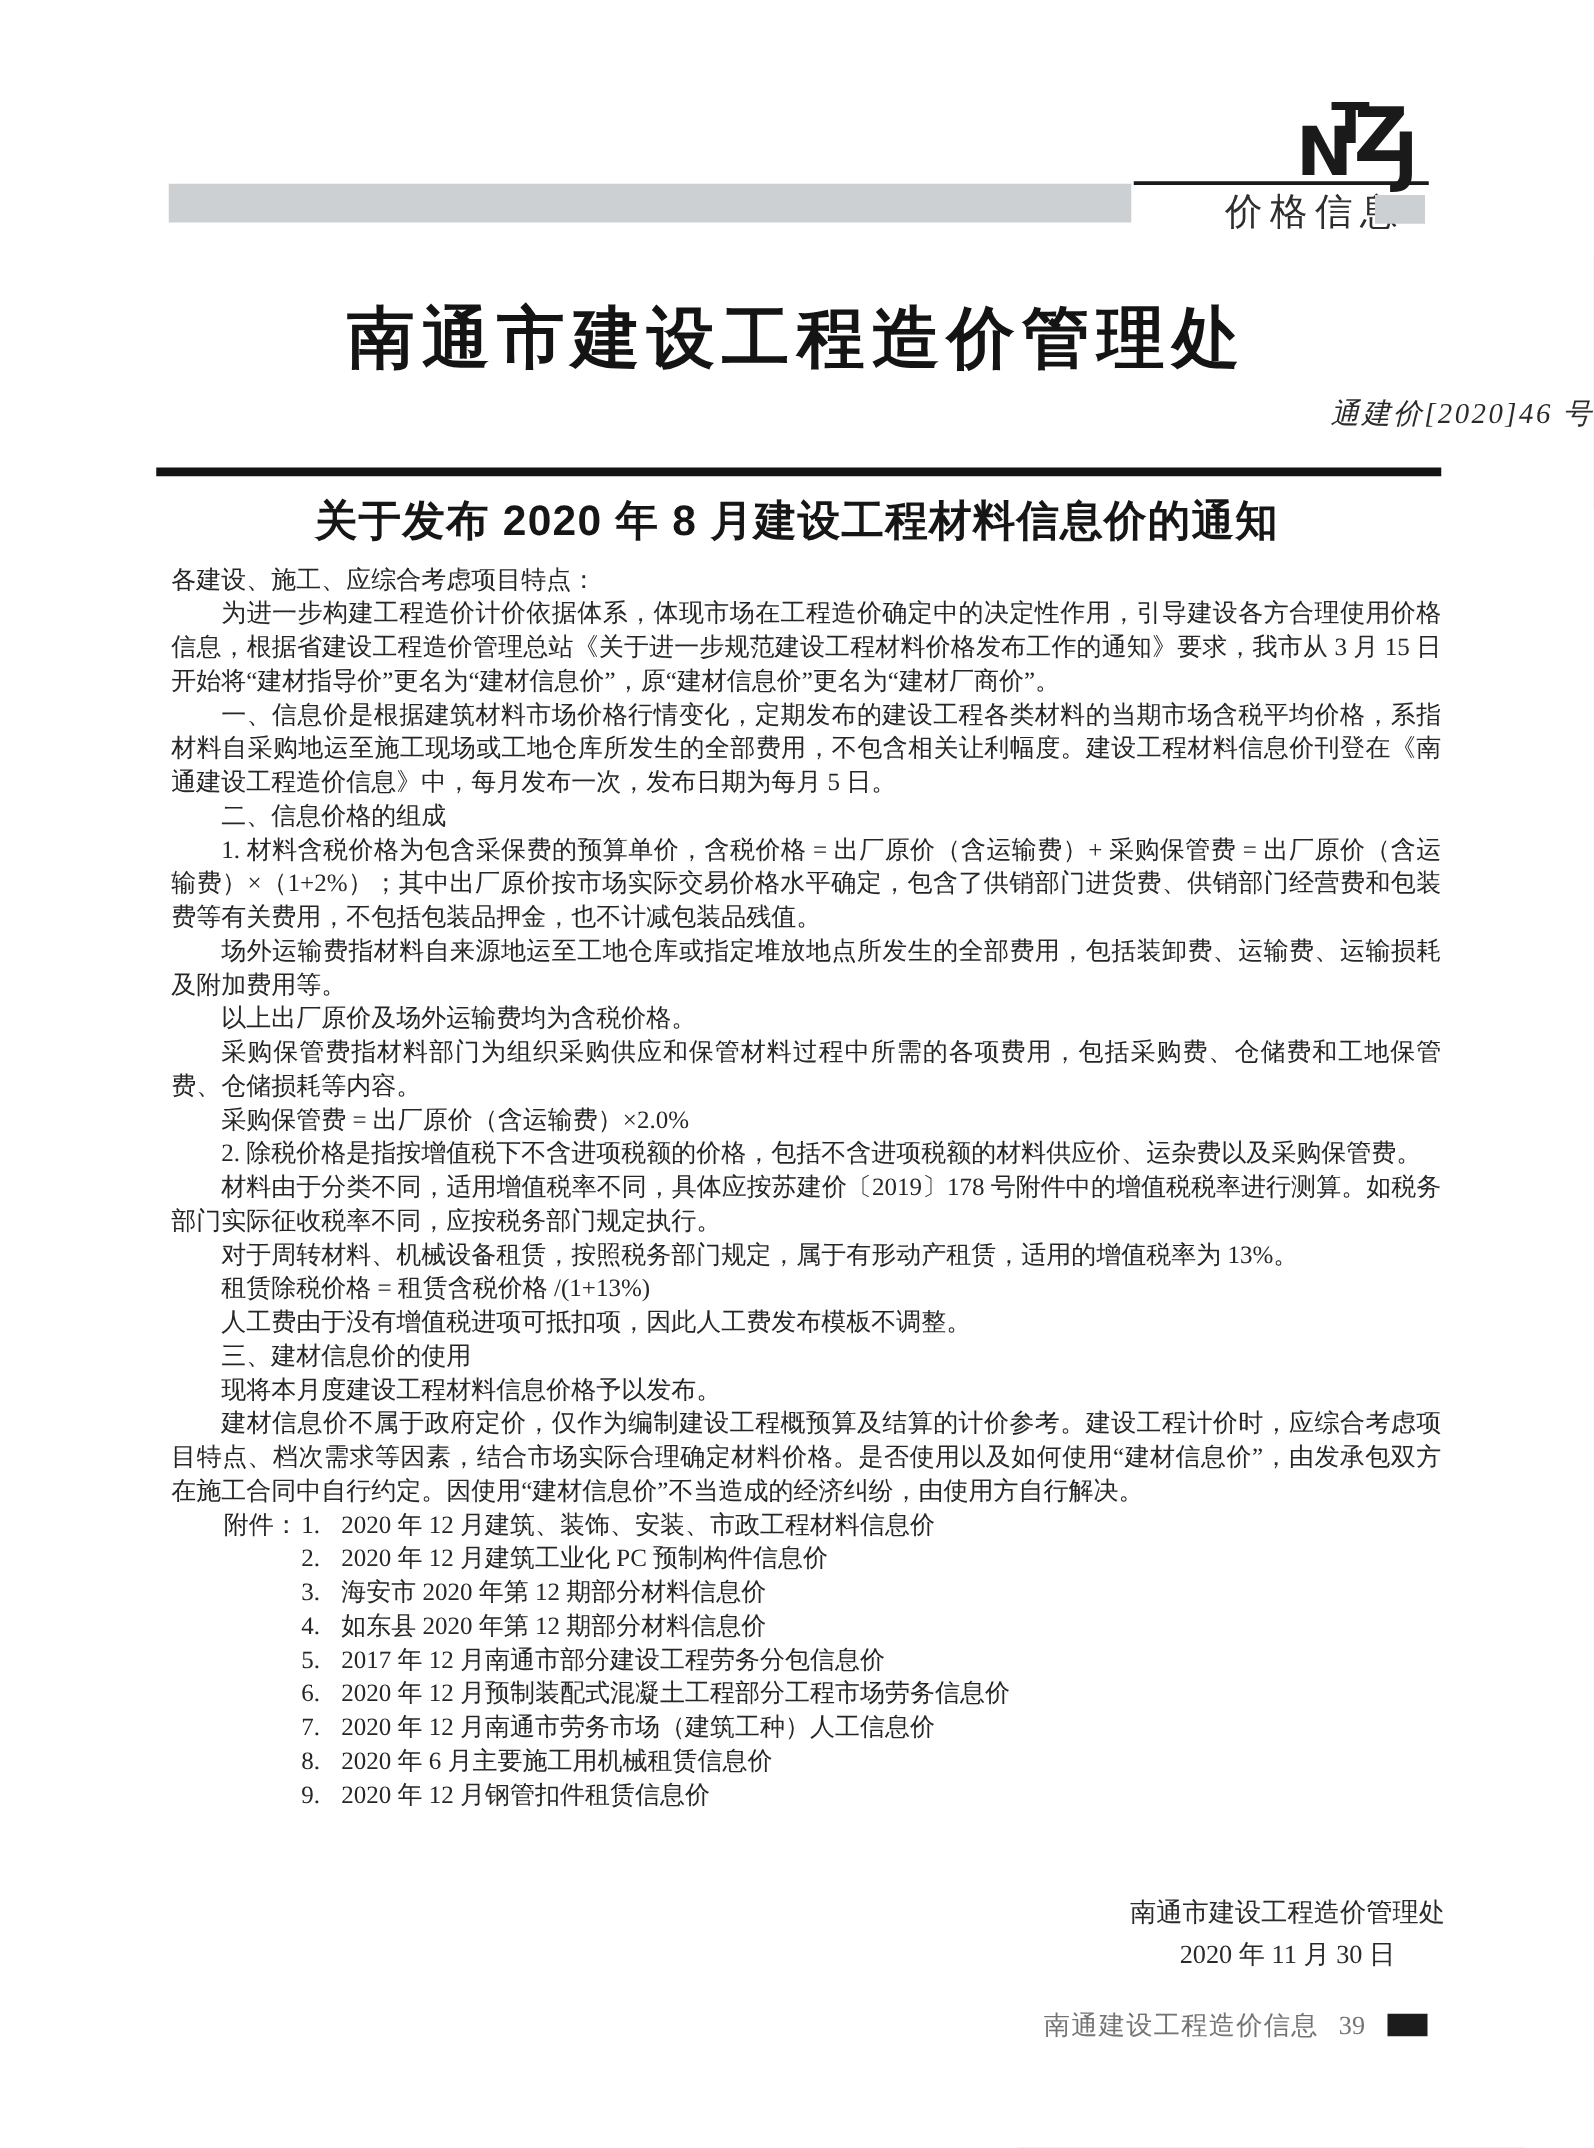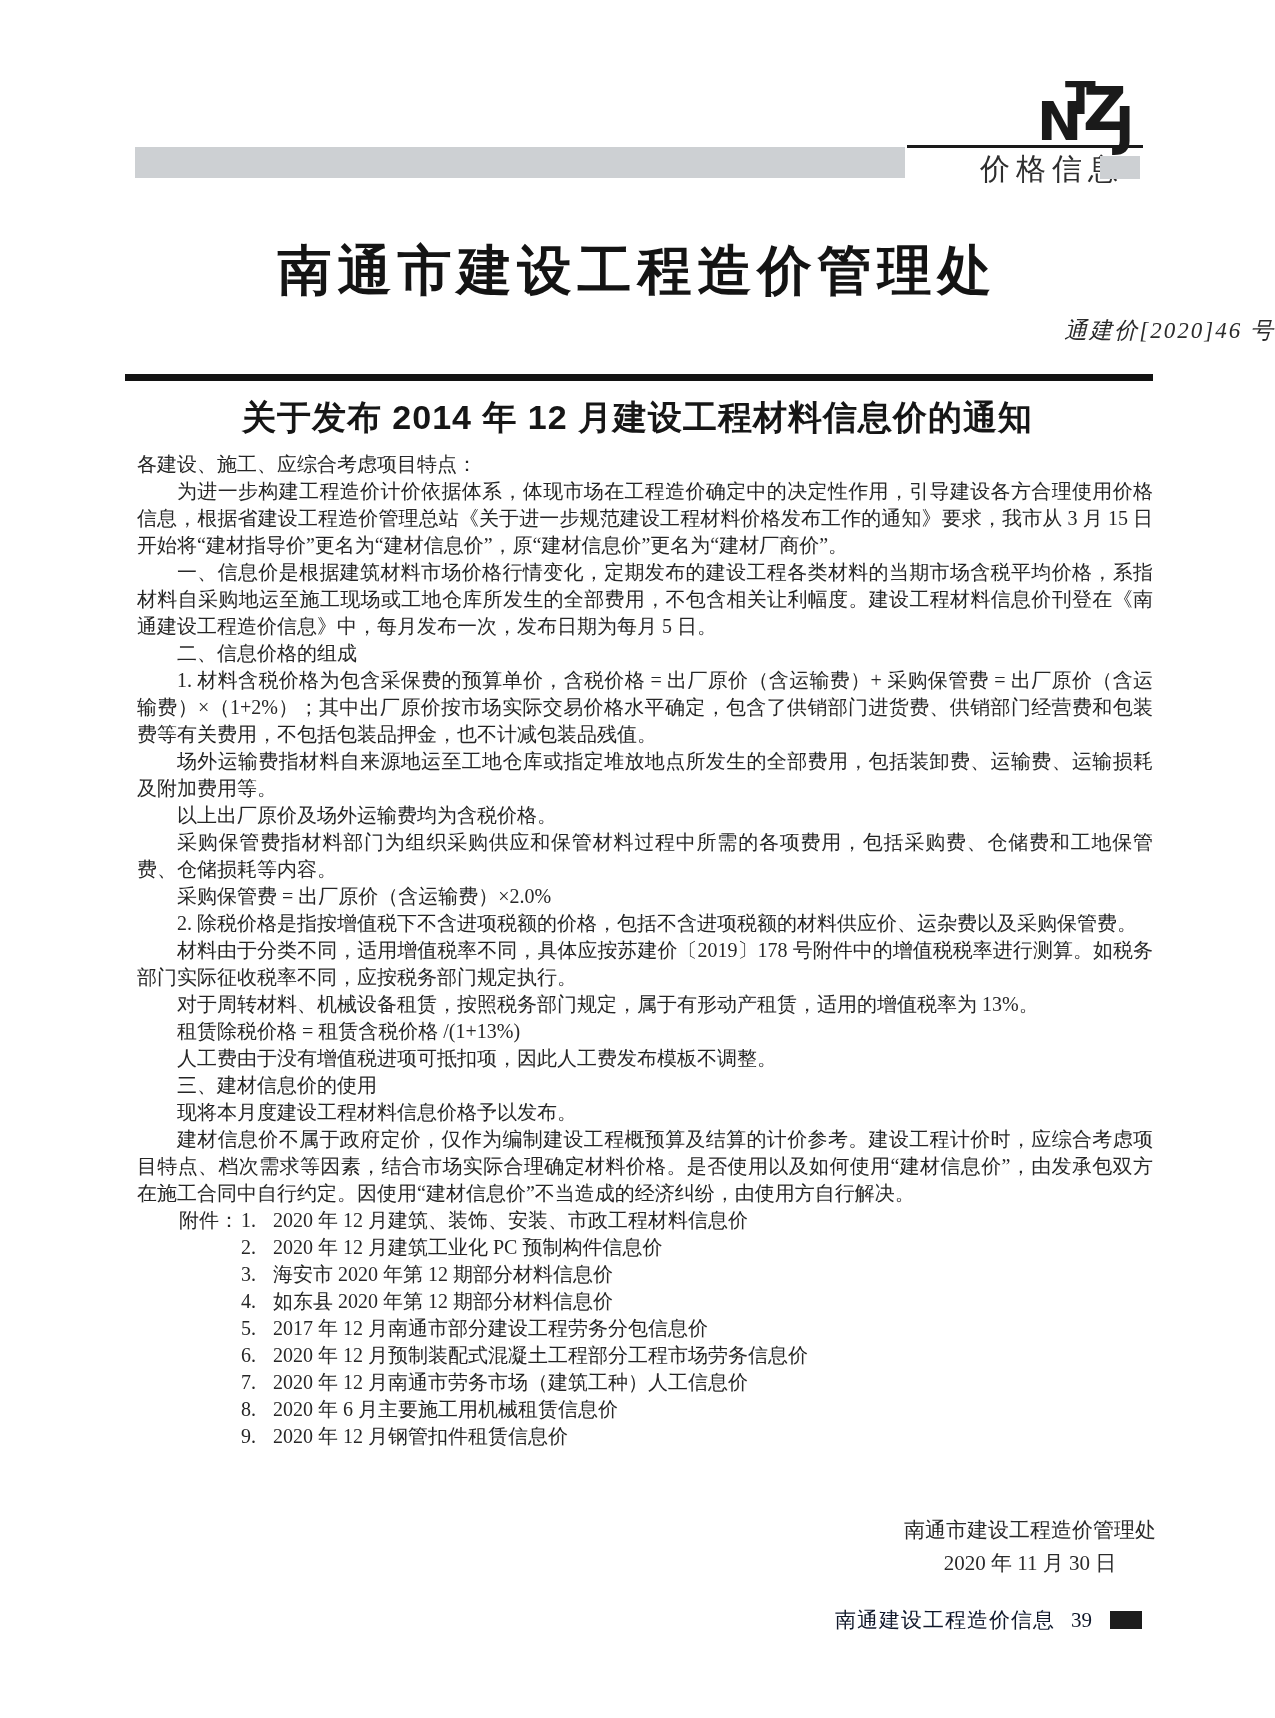--- a/index.html
+++ b/index.html
@@ -44,21 +44,21 @@
   .attach-line {display:flex; line-height:27px;align-items:center;}
   .attach-line.cont {padding-left:62px;}
   .attach-label {flex:0 0 62px;}
   .attach-num {flex:0 0 22px; margin-right:10px;}
   .attach-text {flex:1; text-align:left;}
 
   
   .signature {position:absolute; left:902px; top:1514px; width:256px;
               text-align:center; font-size:21px; line-height:33px; color:#2a2a2a;}
   .footer {position:absolute; top:1606px; right:133px; display:flex; align-items:center;
-           font-size:21px; color:#0f172a;}
+           font-size:21px; color:#737373;}
   .footer .pub {letter-spacing:1px;}
   .footer .pnum {margin-left:16px;}
   .footer-box {width:32px; height:18px; background:#1c1c1c; margin-left:18px; display:inline-block;}
 </style>
 </head>
 <body>
 
 <div class="page">
 
   <div class="deco-bar"></div>
@@ -69,21 +69,21 @@
     <span class="l-j">J</span>
   </div>
   <div class="logo-rule"></div>
   <div class="logo-caption">价格信息</div>
   <div class="caption-box"></div>
 
   <div class="masthead">
     <h1 class="org-title">南通市建设工程造价管理处</h1>
     <div class="doc-number">通建价[2020]46 号</div>
     <div class="thick-rule"></div>
-    <h2 class="notice-title">关于发布 2014 年 12 月建设工程材料信息价的通知</h2>
+    <h2 class="notice-title">关于发布 2020 年 8 月建设工程材料信息价的通知</h2>
   </div>
 
   <div class="content">
     <p class="salutation">各建设、施工、应综合考虑项目特点：</p>
     <p>为进一步构建工程造价计价依据体系，体现市场在工程造价确定中的决定性作用，引导建设各方合理使用价格信息，根据省建设工程造价管理总站《关于进一步规范建设工程材料价格发布工作的通知》要求，我市从 3 月 15 日开始将“建材指导价”更名为“建材信息价”，原“建材信息价”更名为“建材厂商价”。</p>
     <p>一、信息价是根据建筑材料市场价格行情变化，定期发布的建设工程各类材料的当期市场含税平均价格，系指材料自采购地运至施工现场或工地仓库所发生的全部费用，不包含相关让利幅度。建设工程材料信息价刊登在《南通建设工程造价信息》中，每月发布一次，发布日期为每月 5 日。</p>
     <p>二、信息价格的组成</p>
     <p>1. 材料含税价格为包含采保费的预算单价，含税价格 = 出厂原价（含运输费）+ 采购保管费 = 出厂原价（含运输费）×（1+2%）；其中出厂原价按市场实际交易价格水平确定，包含了供销部门进货费、供销部门经营费和包装费等有关费用，不包括包装品押金，也不计减包装品残值。</p>
     <p>场外运输费指材料自来源地运至工地仓库或指定堆放地点所发生的全部费用，包括装卸费、运输费、运输损耗及附加费用等。</p>
     <p>以上出厂原价及场外运输费均为含税价格。</p>

